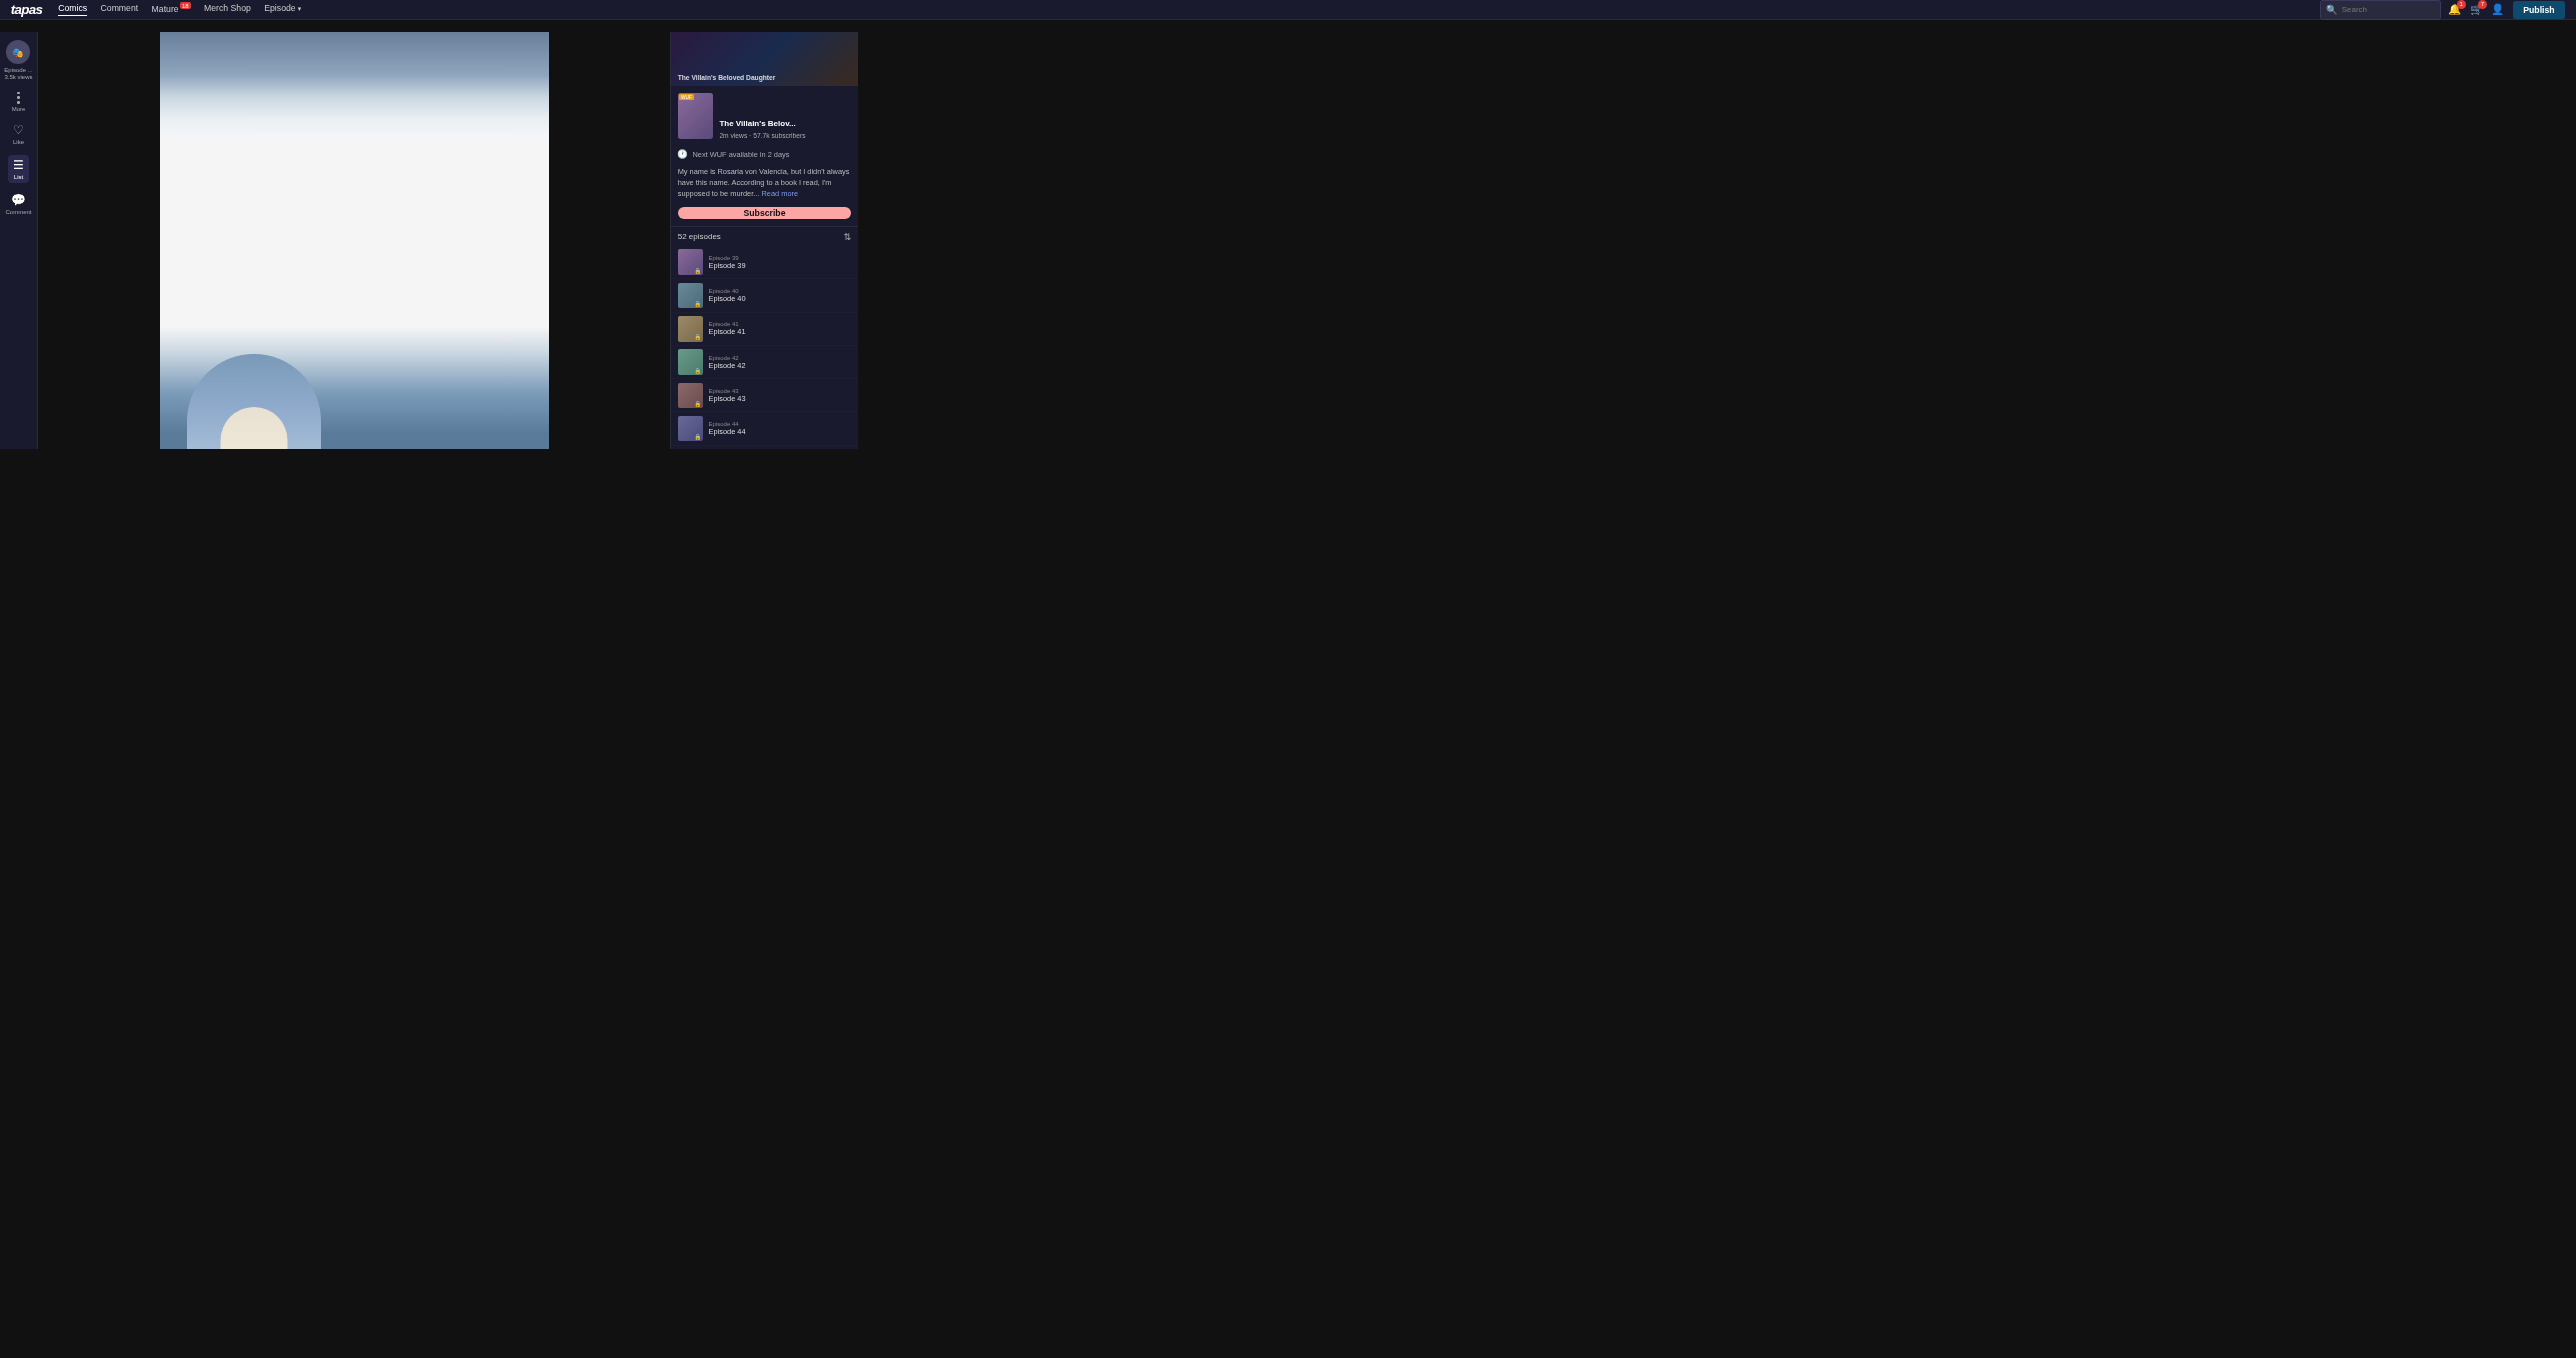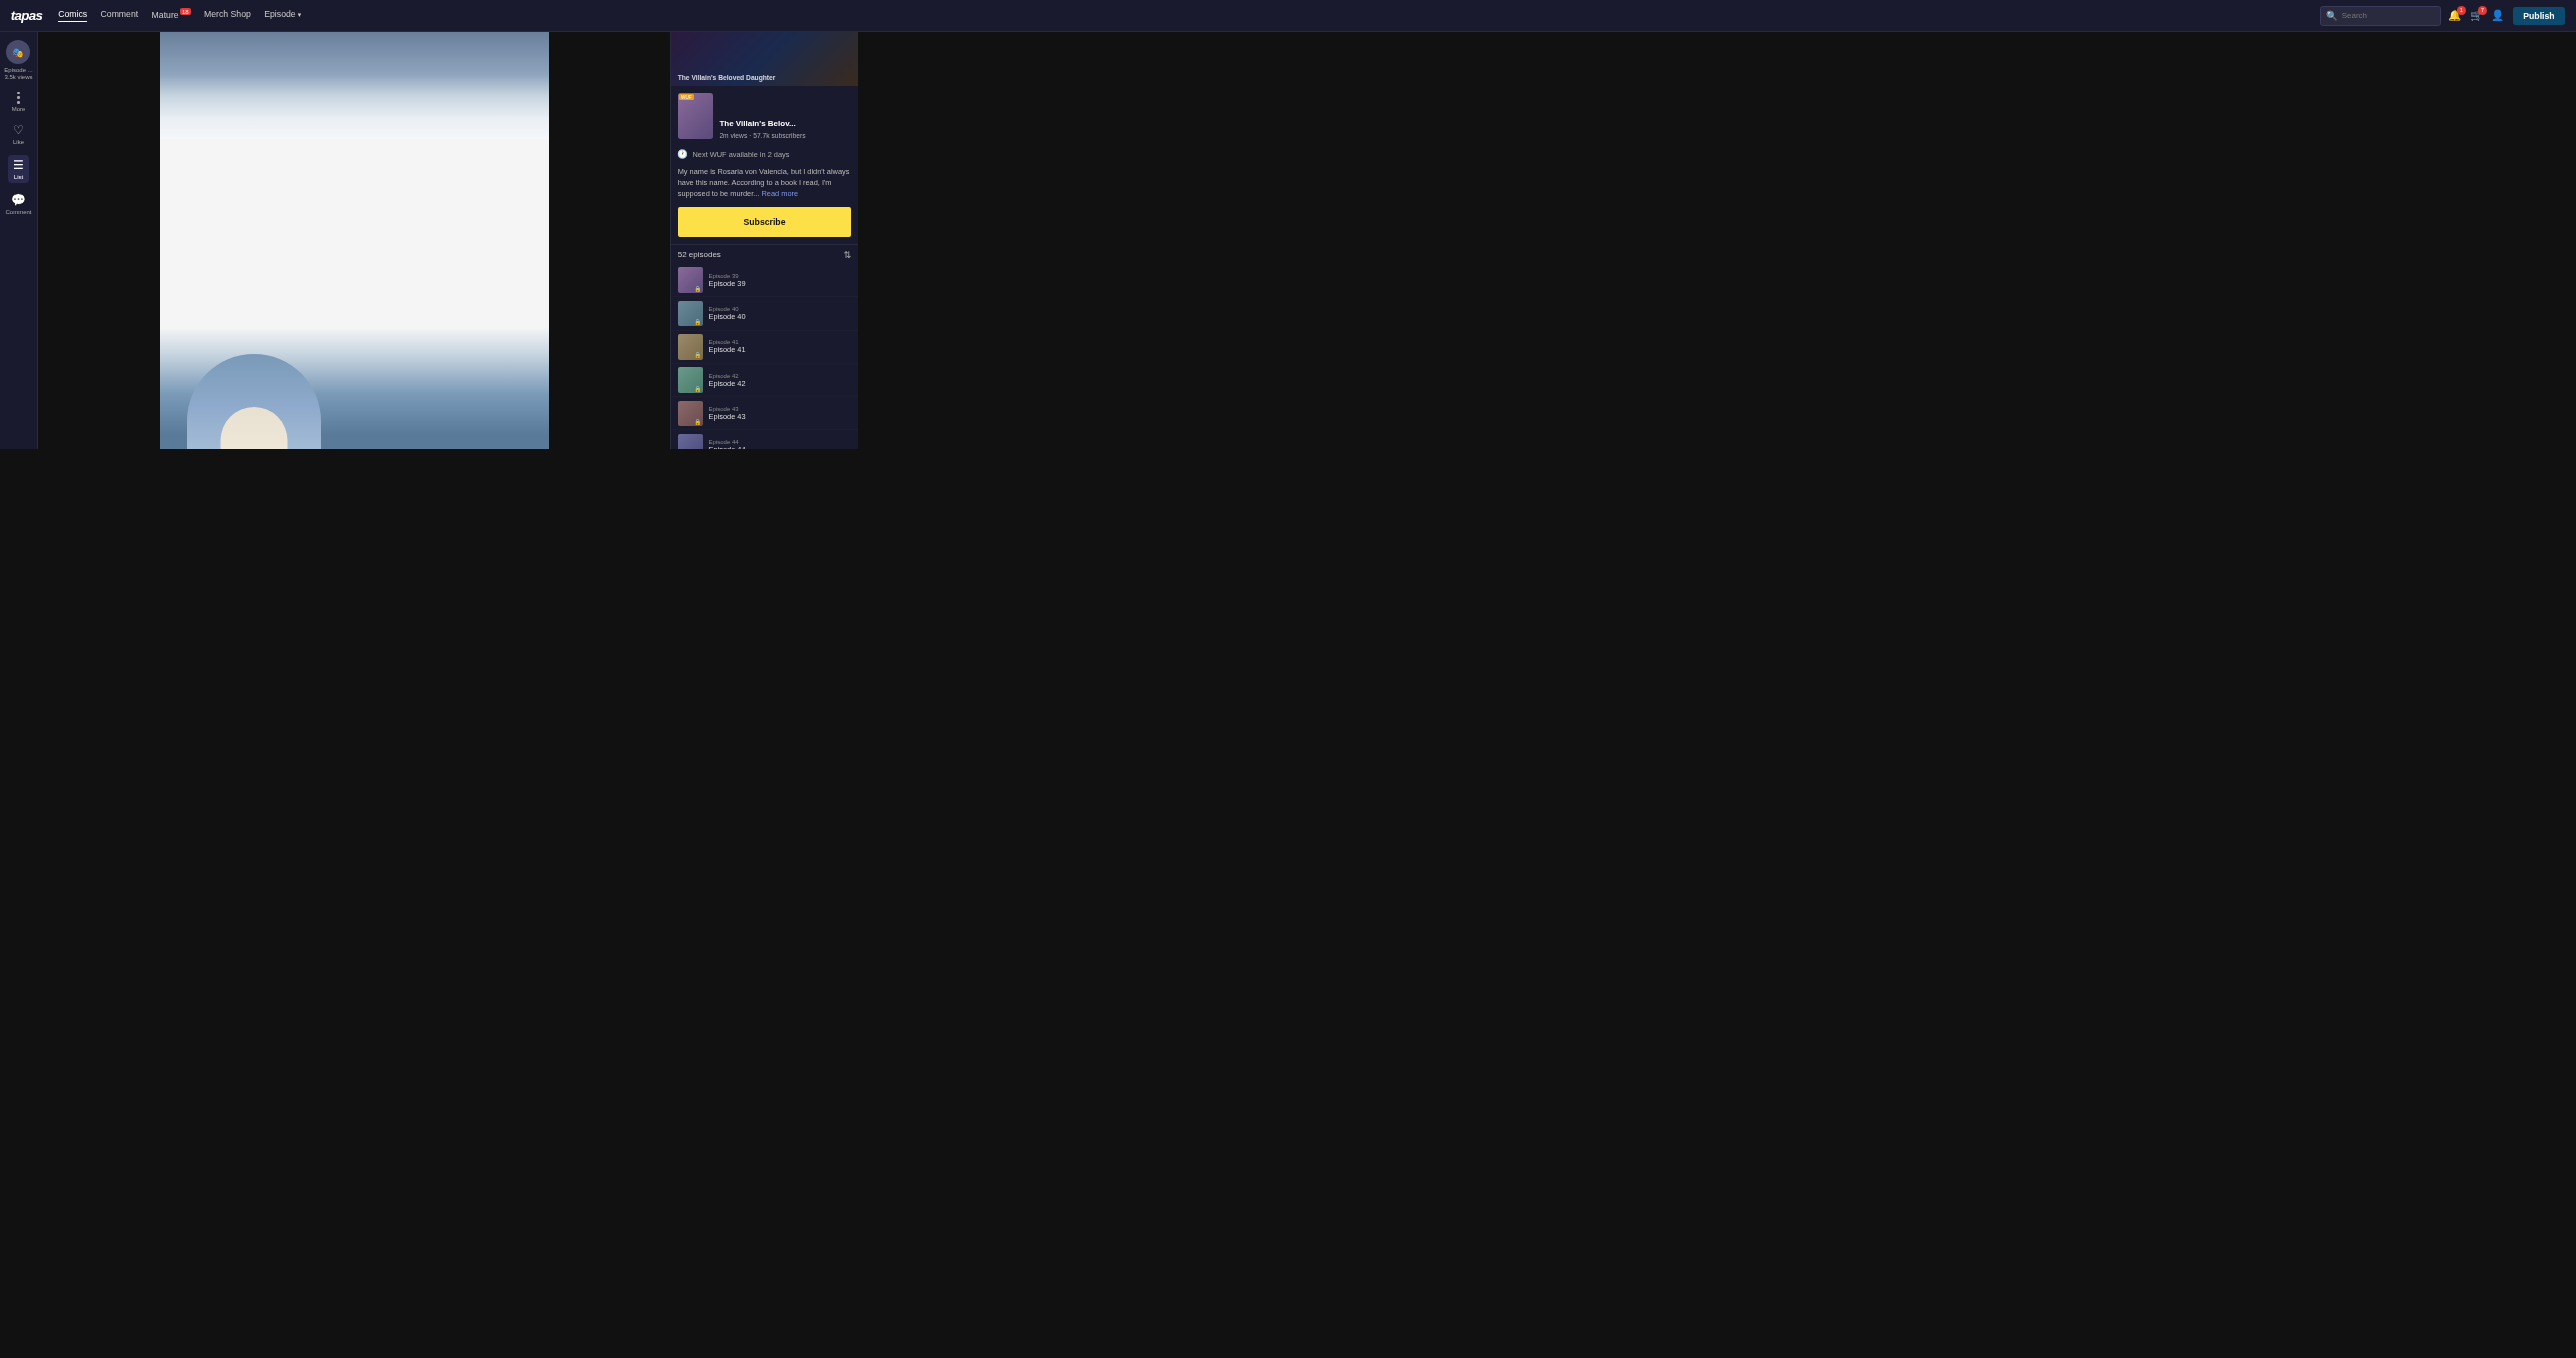--- a/index.html
+++ b/index.html
@@ -9,21 +9,21 @@
       font-family: -apple-system, BlinkMacSystemFont, 'Segoe UI', sans-serif;
       font-size: 8.7px;
       width: 858px;
       height: 449px;
       overflow: hidden;
     }
 
     
     .header {
       background: #1a1a2e;
-      height: 32px;
+      height: 20px;
       display: flex;
       align-items: center;
       padding: 0 10.7px;
       gap: 16px;
       position: fixed;
       top: 0; left: 0; right: 0;
       z-index: 100;
       border-bottom: 0.7px solid #2a2a3e;
     }
     .logo {
@@ -350,25 +350,25 @@
       line-height: 1.5;
     }
     .read-more {
       color: #7a9af0;
       cursor: pointer;
       font-size: 7.4px;
       margin-top: 44px;
     }
     .subscribe-btn {
       margin: 4px 6.7px 6.7px;
-      background: #fde047;
+      background: #fca5a5;
       color: #111;
       border: none;
-      border-radius: 2px;
-      padding: 10px;
+      border-radius: 10px;
+      padding: 1px;
       font-size: 8.7px;
       font-weight: 600;
       cursor: pointer;
       width: calc(100% - 13.4px);
     }
     .episodes-header {
       display: flex;
       align-items: center;
       justify-content: space-between;
       padding: 4px 6.7px;

